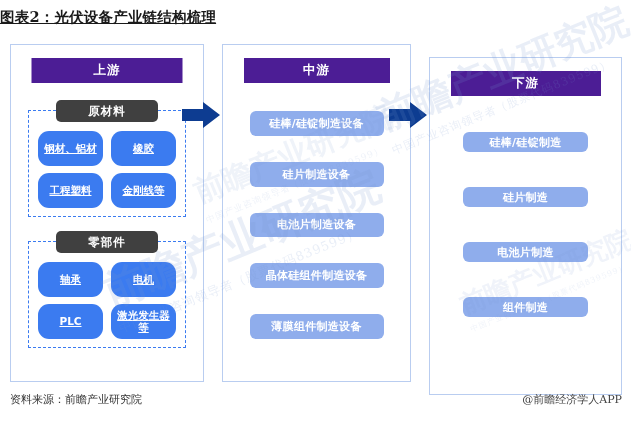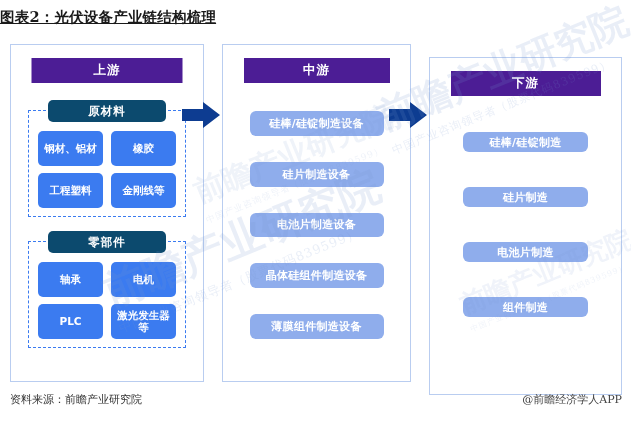--- a/index.html
+++ b/index.html
@@ -120,23 +120,23 @@
     box-sizing: border-box;
   }
   .group-raw   { top: 65px;  height: 107px; }
   .group-parts { top: 196px; height: 107px; }
 
   .group-title {
     position: absolute;
     top: -11px;
     left: 50%;
     transform: translateX(-50%);
-    width: 118px;
+    width: 102px;
     height: 22px;
-    background: #0c4a6e;
+    background: #404040;
     border-radius: 5px;
     color: #ffffff;
     font-size: 11.5px;
     font-weight: bold;
     display: flex;
     align-items: center;
     justify-content: center;
     letter-spacing: 1px;
     font-family: "DejaVu Sans", "Liberation Sans", sans-serif;
   }
@@ -147,32 +147,33 @@
     left: 9px;
     right: 9px;
     bottom: 8px;
     display: grid;
     grid-template-columns: 1fr 1fr;
     grid-template-rows: 1fr 1fr;
     gap: 7px 8px;
   }
   .chip {
     background: #3b7bf0;
-    border-radius: 5px;
+    border-radius: 11px;
     color: #ffffff;
     font-size: 10.5px;
     font-weight: bold;
     display: flex;
     align-items: center;
     justify-content: center;
     text-align: center;
     line-height: 1.12;
     padding: 0 3px;
     box-sizing: border-box;
     font-family: "DejaVu Sans", "Liberation Sans", sans-serif;
+    text-decoration: underline;
   }
 
   
   .stack {
     position: absolute;
     left: 0;
     right: 0;
     top: 56px;
     bottom: 16px;
     display: flex;

